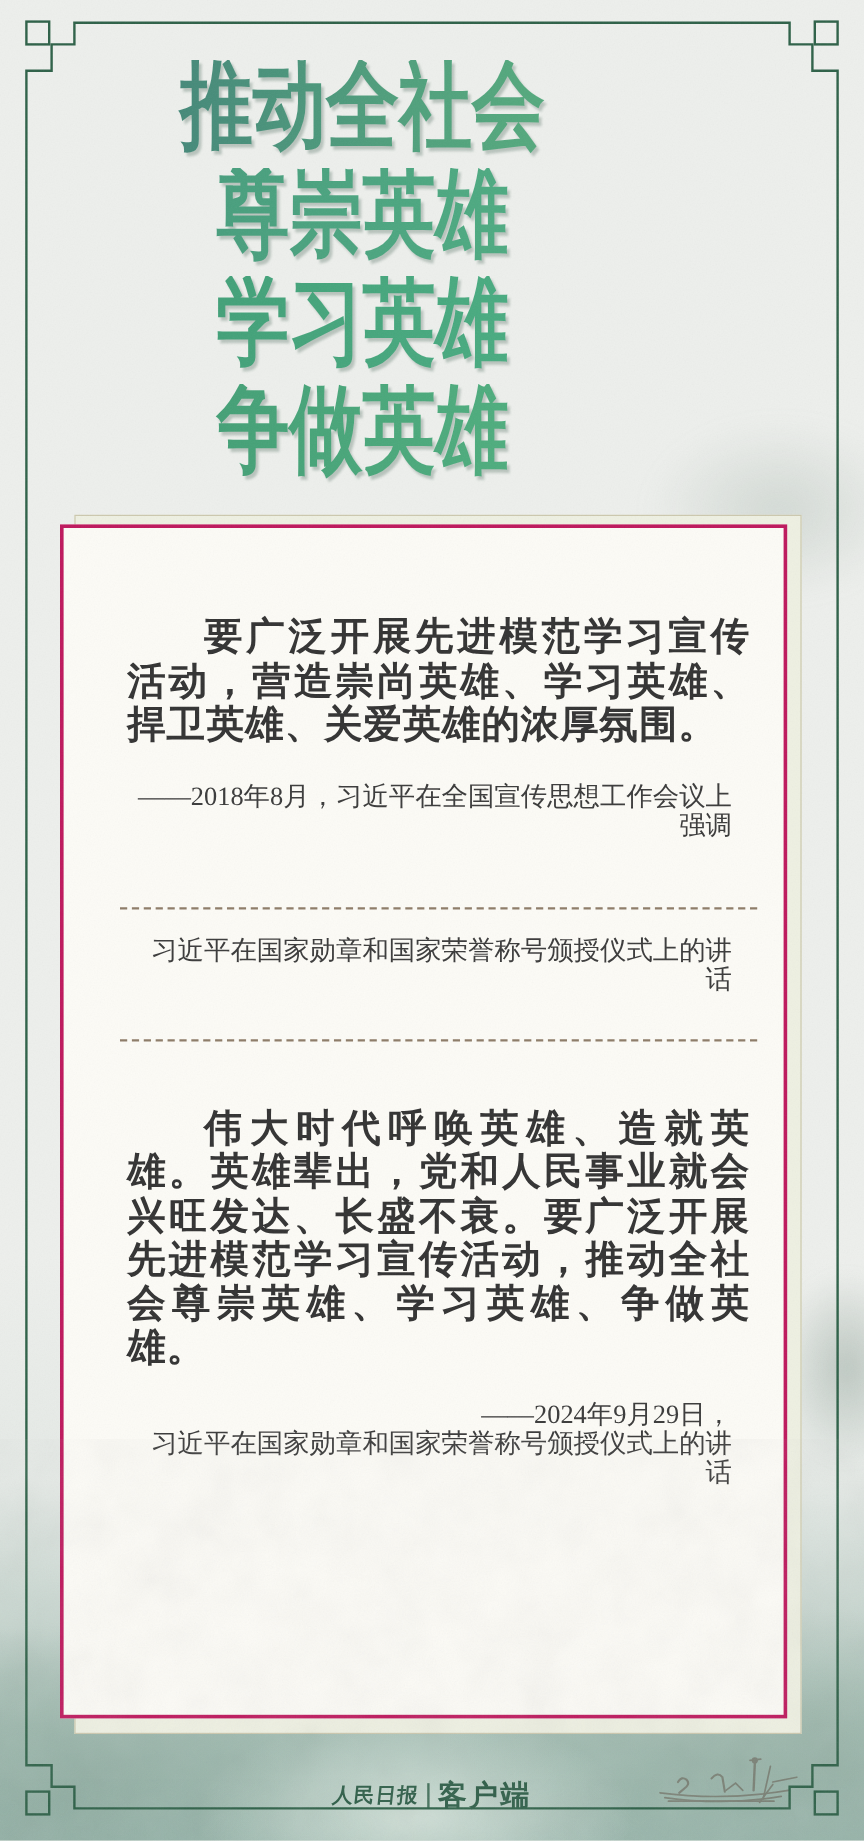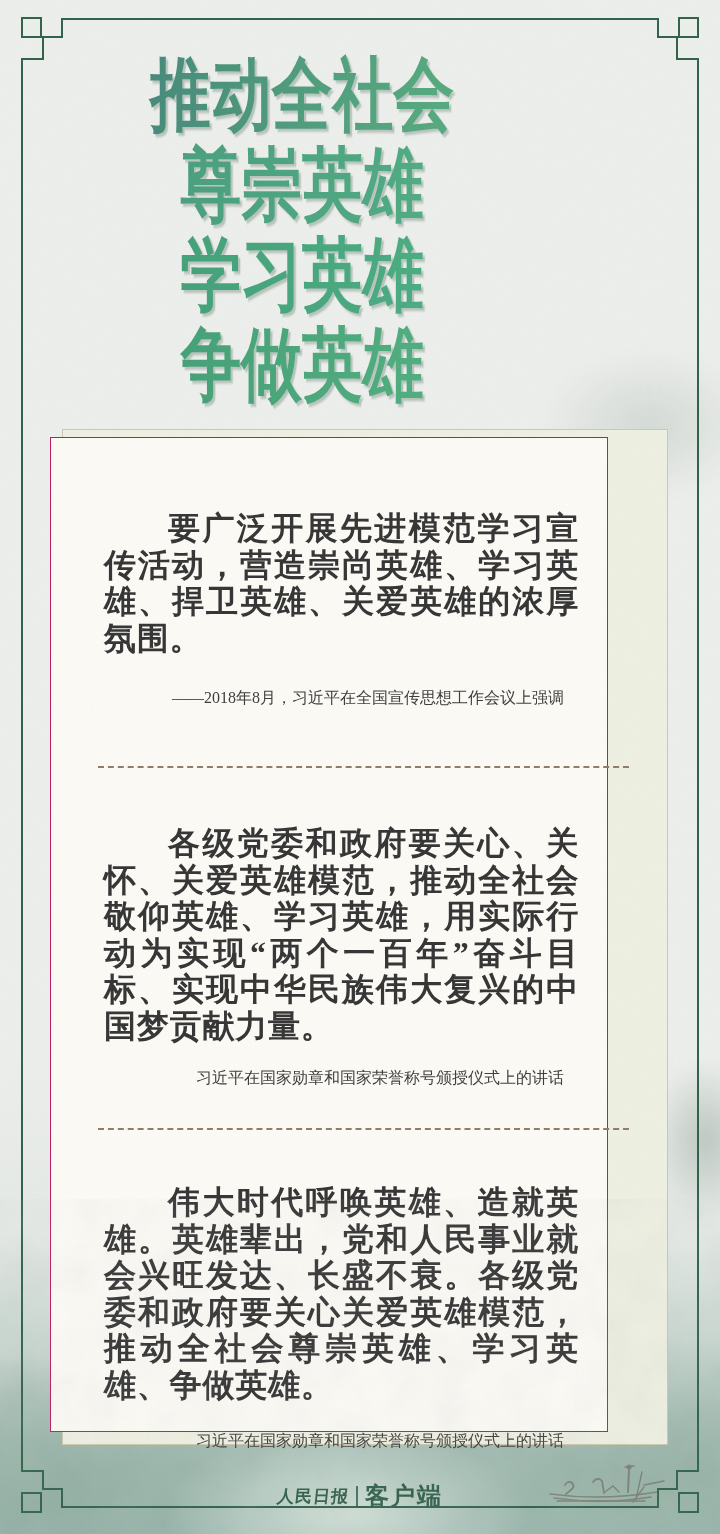--- a/index.html
+++ b/index.html
@@ -18,45 +18,45 @@
      background:
        radial-gradient(42% 30% at 48% 96%, rgba(216,229,221,.85), rgba(216,229,221,0) 60%),
        radial-gradient(55% 45% at 8% 92%, rgba(134,164,152,.55), rgba(134,164,152,0) 65%),
        radial-gradient(60% 40% at 92% 88%, rgba(140,168,156,.5), rgba(140,168,156,0) 70%),
        linear-gradient(to bottom, rgba(167,192,182,0) 0%, rgba(167,192,182,.12) 38%,
          rgba(167,192,182,.55) 62%, rgba(160,187,176,.92) 80%, #9dbab0 100%);}
   .grain{position:absolute;left:0;top:0;z-index:6;pointer-events:none;}
   
   .frame{position:absolute;left:0;top:0;z-index:5;pointer-events:none;}
   
-  .title{position:absolute;left:0;top:50px;width:604px;text-align:center;z-index:3;}
+  .title{position:absolute;left:0;top:50px;width:604px;text-align:center;z-index:3;font-family:Liberation Mono, monospace;}
   .title-line{font-weight:900;font-size:80px;line-height:90px;letter-spacing:0px;
      transform:scaleX(.76);transform-origin:50% 50%;white-space:nowrap;
      color:#4ba37a;filter:drop-shadow(3px 3px 1px rgba(120,142,130,.45));}
   @supports ((-webkit-background-clip:text) or (background-clip:text)){
     .title-line{-webkit-background-clip:text;background-clip:text;color:transparent;}
     .t1{background-image:linear-gradient(93deg,#417f78 0%,#4f9f7c 55%,#58b07e 100%);}
     .t2{background-image:linear-gradient(93deg,#46997c 0%,#50b083 100%);}
     .t3{background-image:linear-gradient(93deg,#3f9c75 0%,#4cb084 100%);}
     .t4{background-image:linear-gradient(93deg,#3f9a73 0%,#53b381 100%);}
   }
   
   .sheet-back{position:absolute;left:62px;top:429px;width:606px;height:1016px;
      background:#eef0e2;border:1px solid #ccc8ae;box-sizing:border-box;z-index:2;}
-  .card{position:absolute;left:50px;top:437px;width:558px;height:995px;
-     background:#fcfbf6;border:1px solid #be185d;box-sizing:border-box;z-index:3;
+  .card{position:absolute;left:50px;top:437px;width:606px;height:995px;
+     background:#fcfbf6;border:3px solid #be185d;box-sizing:border-box;z-index:3;
      padding:0 28px 0 53px;}
   .qtext{font-family:"Liberation Serif","DejaVu Serif",serif;font-weight:700;
      font-size:32px;line-height:36.5px;letter-spacing:.8px;color:#333;
      text-align:justify;text-indent:64px;}
   .q1 .qtext{margin-top:72px;}
   .q2 .qtext{margin-top:57px;}
   .q3 .qtext{margin-top:54px;}
   .attr{font-family:"Liberation Serif","DejaVu Serif",serif;font-weight:400;
-     font-size:16px;line-height:24px;color:#3b3b3b;text-align:right;padding-right:15px;}
+     font-size:22px;line-height:24px;color:#3b3b3b;text-align:right;padding-right:15px;}
   .q1 .attr{margin-top:30px;}
   .q2 .attr{margin-top:22px;}
   .q3 .attr{margin-top:26px;}
   .divider{border:none;border-top:2px dashed #8d7c68;height:0;
      margin:0 0 0 -6px;width:531px;}
   .dv1{margin-top:56px;}
   .dv2{margin-top:38px;}
   
   .brand{position:absolute;left:0;top:1480px;width:720px;z-index:5;
      display:flex;align-items:center;justify-content:center;gap:7px;color:#2f5f49;}
@@ -86,31 +86,31 @@
   <div class="card">
 
     <section class="q1">
       <div class="qtext">要广泛开展先进模范学习宣传活动，营造崇尚英雄、学习英雄、捍卫英雄、关爱英雄的浓厚氛围。</div>
       <div class="attr">——2018年8月，习近平在全国宣传思想工作会议上强调</div>
     </section>
 
     <hr class="divider dv1">
 
     <section class="q2">
-      <div class="qtext">各级党委和政府要关心、关怀、关爱英雄模范，推动全社会敬仰英雄、学习英雄，用实际行动为实现“两个一百年”奋斗目标、实现中华民族伟大复兴的中国梦贡献力量。</div>
       <div class="attr">
         <div>习近平在国家勋章和国家荣誉称号颁授仪式上的讲话</div>
       </div>
     </section>
 
     <hr class="divider dv2">
 
     <section class="q3">
-      <div class="qtext">伟大时代呼唤英雄、造就英雄。英雄辈出，党和人民事业就会兴旺发达、长盛不衰。各级党委和政府要关心关爱英雄模范，推动全社会尊崇英雄、学习英雄、争做英雄。</div>
+      <div class="qtext">伟大时代呼唤英雄、造就英雄。英雄辈出，党和人民事业就会兴旺发达、长盛不衰。要广泛开展先进模范学习宣传活动，推动全社会尊崇英雄、学习英雄、争做英雄。</div>
       <div class="attr">
+        <div>——2024年9月29日，</div>
         <div>习近平在国家勋章和国家荣誉称号颁授仪式上的讲话</div>
       </div>
     </section>
 
   </div>
 
   <svg class="boat" width="125" height="55" viewBox="0 0 125 55">
     <g fill="none" stroke="#6d6a5e" stroke-width="1.4" stroke-linecap="round" opacity=".85">
       <path d="M5 42 Q58 49 112 40"></path>
       <path d="M9 46 Q58 53 106 45"></path>

